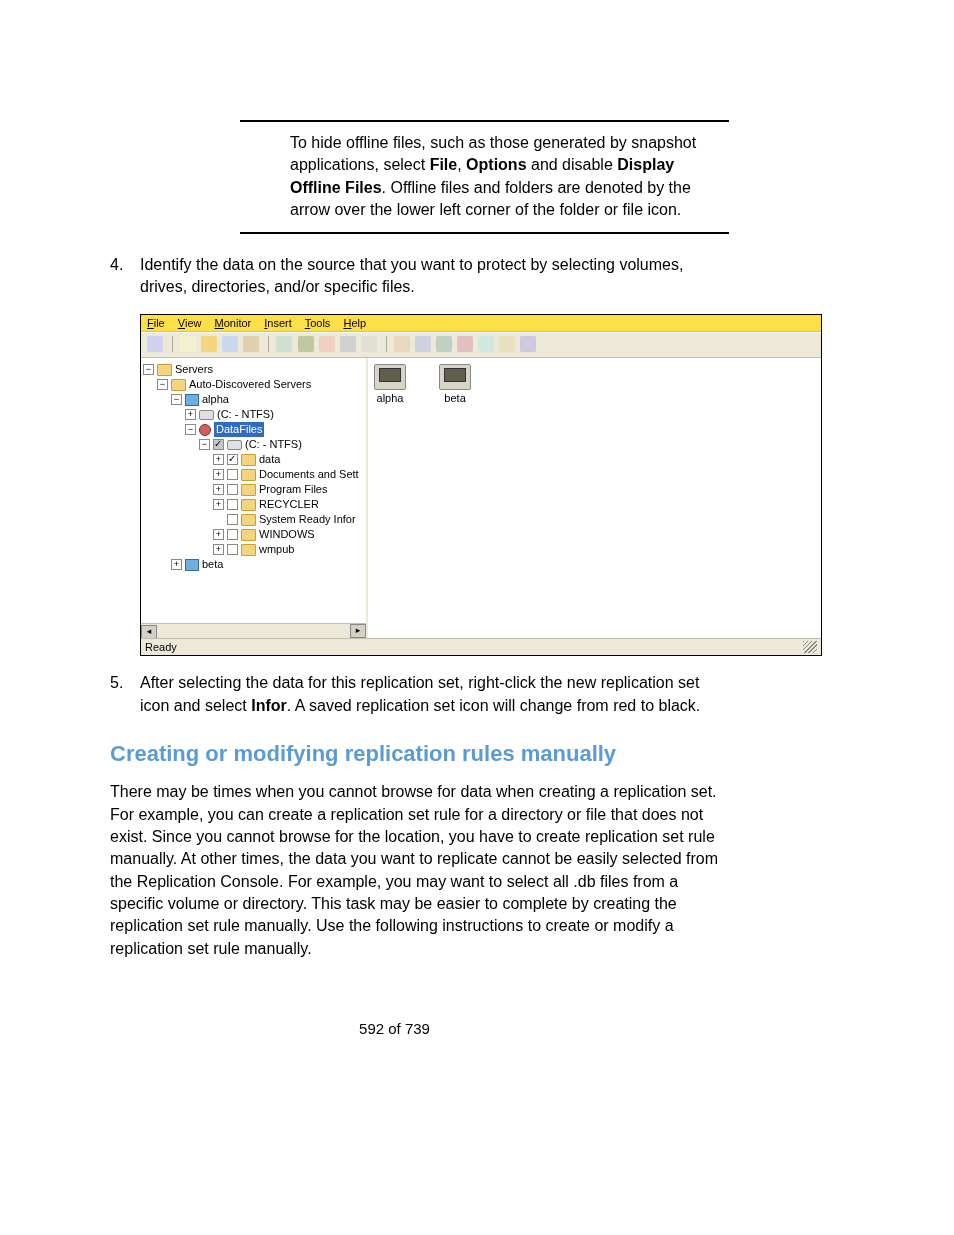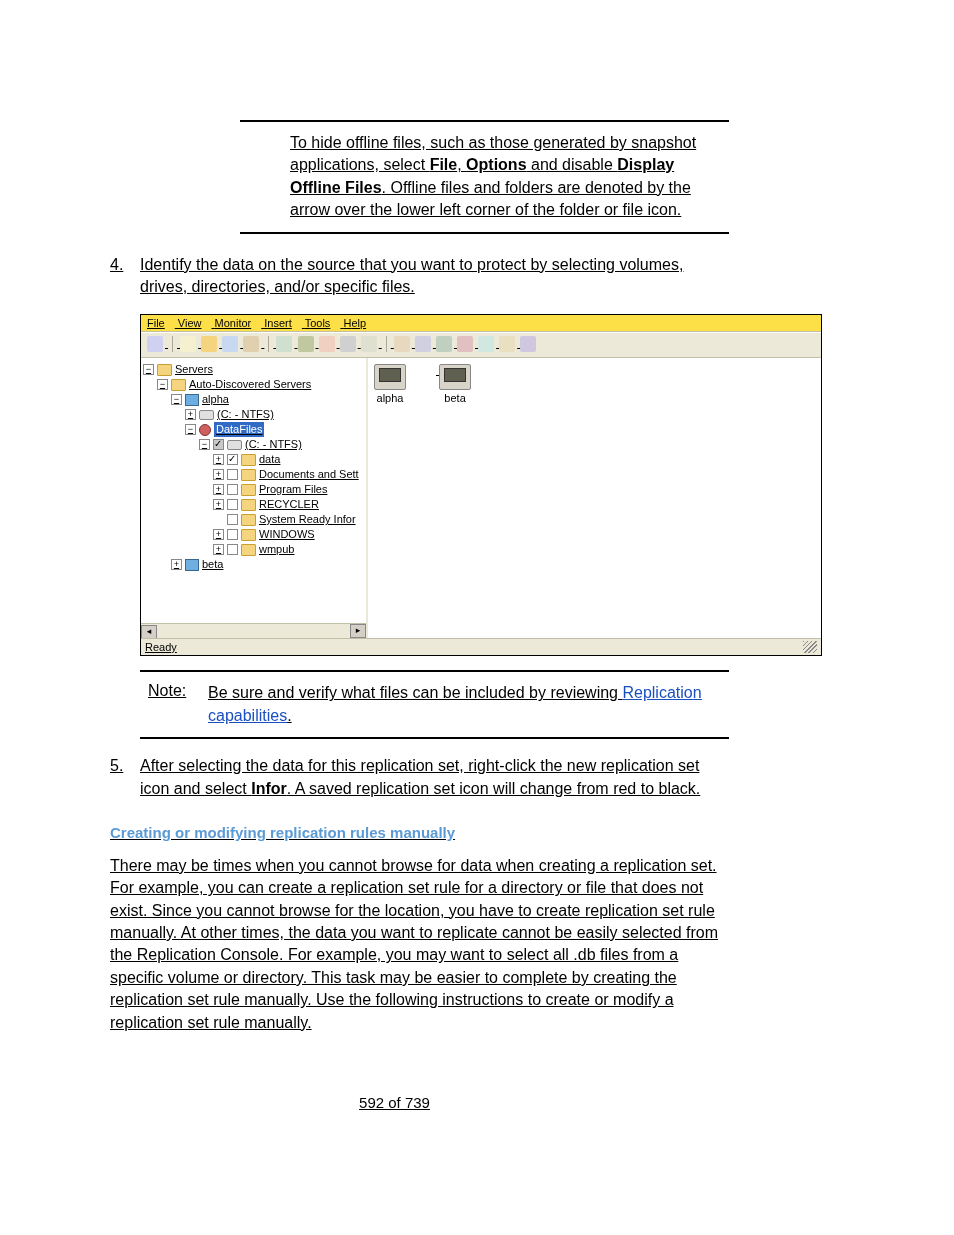--- a/index.html
+++ b/index.html
@@ -7,21 +7,20 @@
     font-size: 16px;
     color: #000;
     margin: 0;
     padding: 0;
     background: #fff;
   }
   .page {
     width: 789px;
     padding: 0 60px 40px 60px;
     box-sizing: border-box;
-    text-decoration: underline;
   }
   .callout {
     border-top: 2px solid #000;
     border-bottom: 2px solid #000;
     padding: 10px 0;
     margin: 120px 0 20px 180px;
   }
   .callout p {
     margin: 0;
     padding: 0 10px 0 50px;
@@ -296,21 +295,21 @@
     line-height: 1.4;
   }
   .link {
     color: #1a4fc0;
     text-decoration: underline;
     cursor: pointer;
   }
   h2.section {
     color: #5b9bd5;
     font-weight: bold;
-    font-size: 15px;
+    font-size: 22px;
     margin: 24px 0 14px 50px;
   }
   .para {
     margin: 0 0 14px 50px;
     line-height: 1.4;
   }
   .footer {
     text-align: center;
     margin-top: 60px;
     font-size: 15px;
@@ -460,26 +459,20 @@
           <div>beta</div>
         </div>
       </div>
     </div>
     <div class="ss-status">
       <span>Ready</span>
       <span class="corner"></span>
     </div>
   </div>
 
-  <div class="note-box">
-    <div class="nl">Note:</div>
-    <div class="nt">
-      <span>Be sure and verify what files can be included by reviewing </span><span class="link">Replication</span> <span class="link">capabilities</span><span>.</span>
-    </div>
-  </div>
 
   <div class="step">
     <div class="num">5.</div>
     <div class="txt">
       <span>After selecting the data for this replication set, right-click the new replication set icon and select </span><span class="bold">Infor</span><span>. A saved replication set icon will change from red to black.</span>
     </div>
   </div>
 
   <h2 class="section">Creating or modifying replication rules manually</h2>
 

